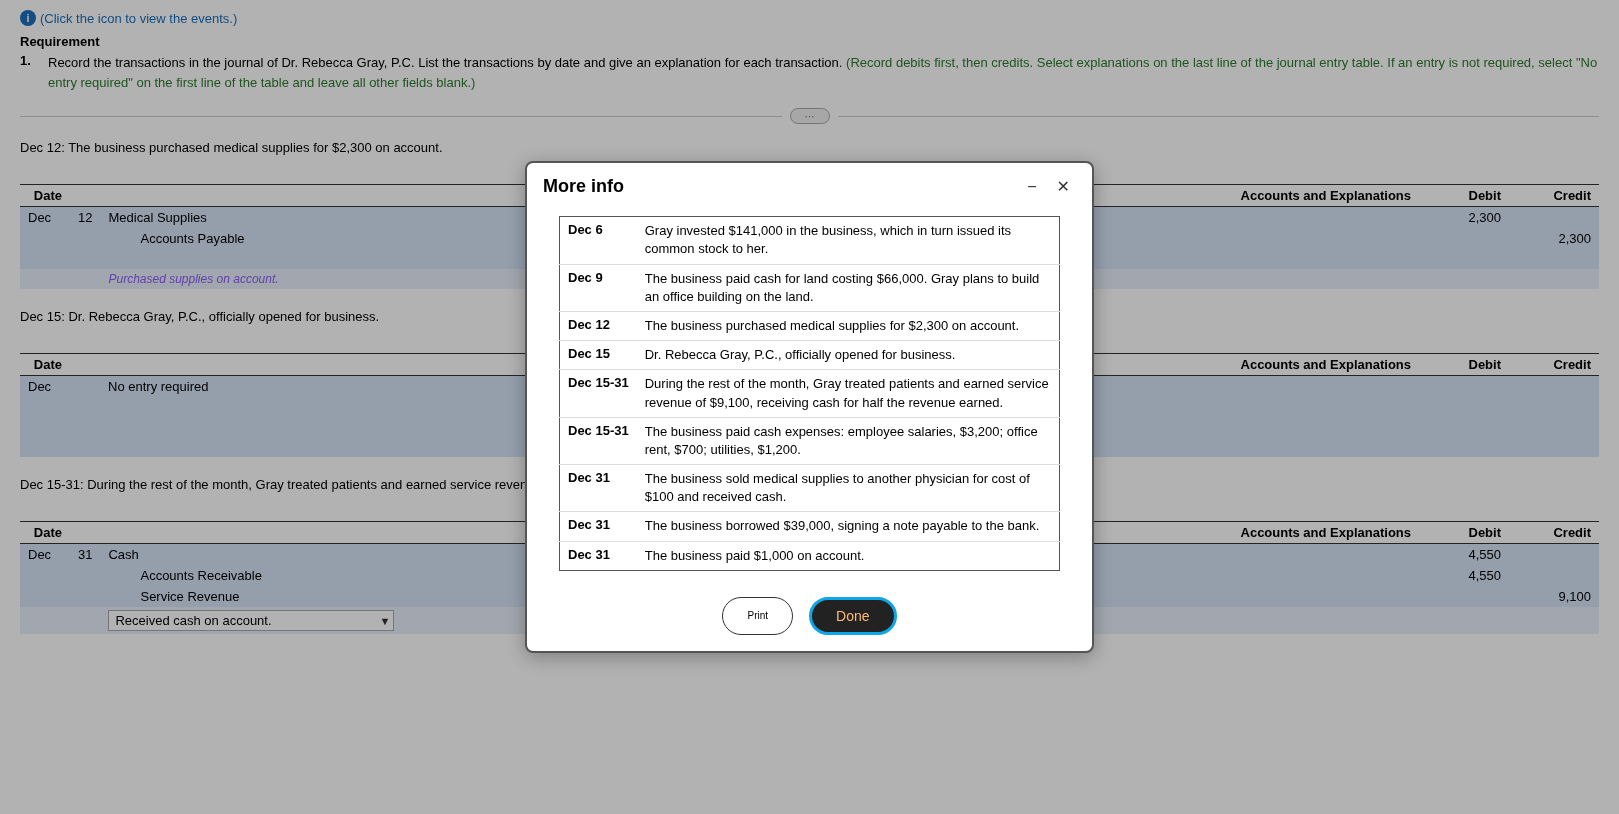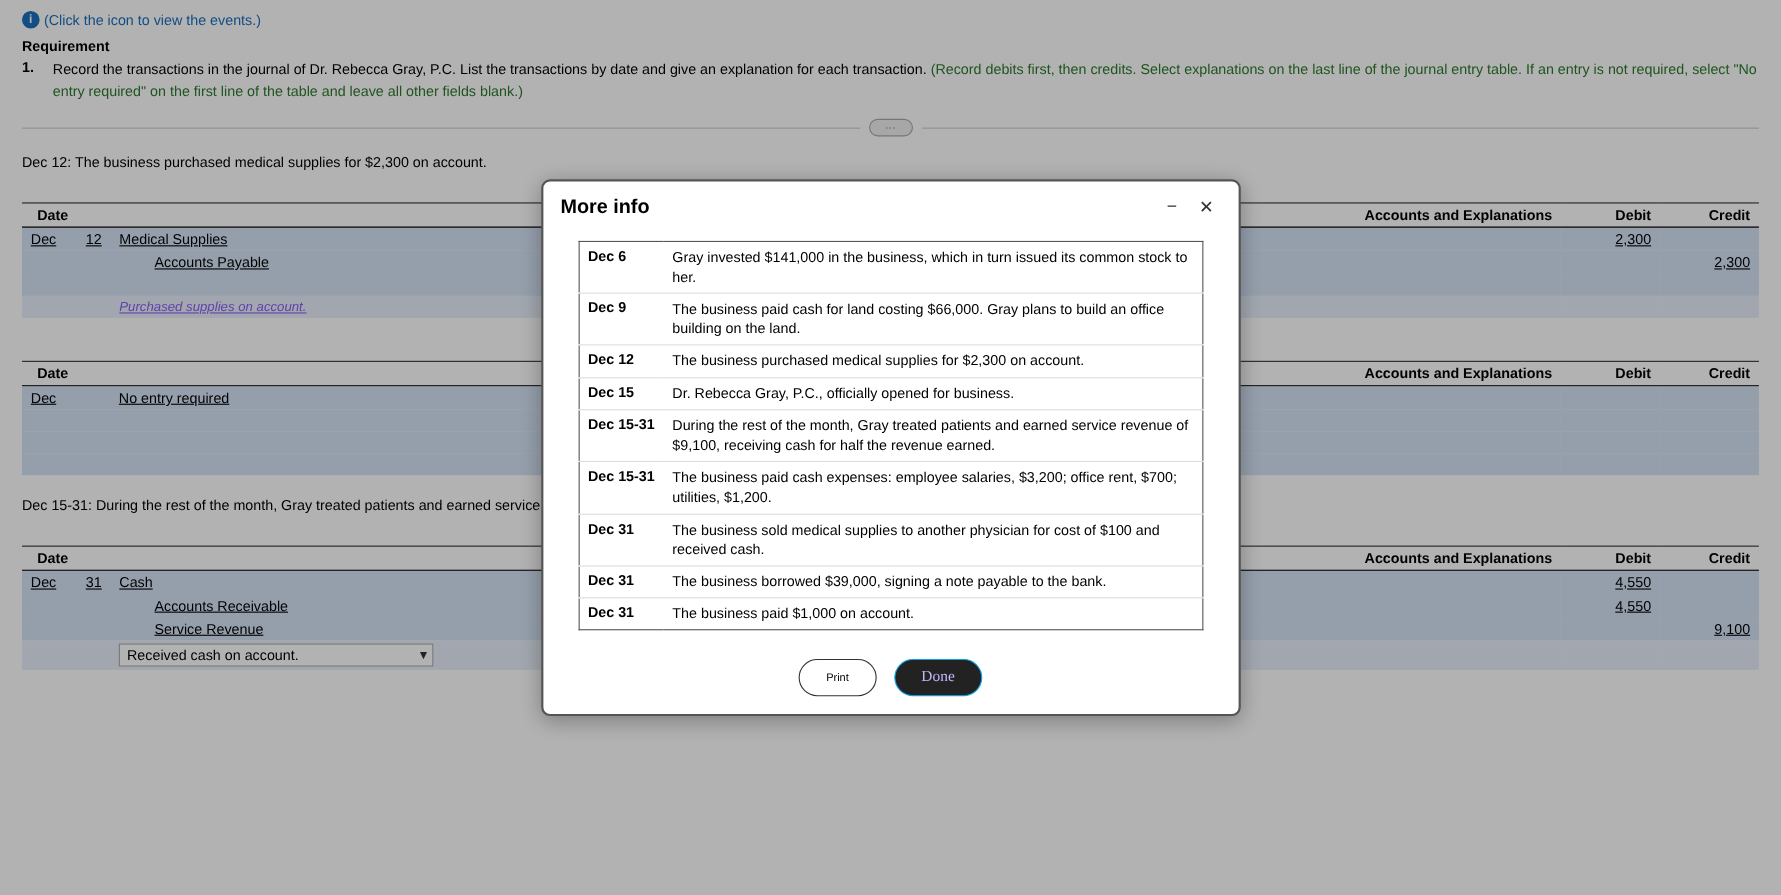--- a/index.html
+++ b/index.html
@@ -112,21 +112,20 @@
       text-align: right;
       font-weight: bold;
       background: #fff;
     }
     .journal-table th.right {
       text-align: right;
     }
     .journal-table td {
       padding: 3px 8px;
       background: #d6e4f7;
-      text-decoration: underline;
     }
     .journal-table td.right {
       text-align: right;
     }
     .journal-table td.indent {
       padding-left: 40px;
     }
     .journal-table td.note {
       color: #8b5cf6;
       font-style: italic;
@@ -172,21 +171,21 @@
       background: rgba(0,0,0,0.3);
       display: flex;
       align-items: center;
       justify-content: center;
       z-index: 100;
     }
     .modal {
       background: #fff;
       border: 2px solid #555;
       border-radius: 8px;
-      width: 636px;
+      width: 569px;
       padding: 0;
       box-shadow: 0 4px 20px rgba(0,0,0,0.3);
     }
     .modal-header {
       display: flex;
       justify-content: space-between;
       align-items: center;
       padding: 12px 16px 8px;
       border-bottom: none;
     }
@@ -243,28 +242,27 @@
     }
     .btn-print {
       border: 1px solid #333;
       border-radius: 20px;
       background: #fff;
       padding: 8px 24px;
       font-size: 10px;
       cursor: pointer;
     }
     .btn-done {
-      border: 1px solid #0ea5e9;
+      border: 3px solid #0ea5e9;
       border-radius: 20px;
       background: #222;
-      color: #c4b5fd;
+      color: #fdba74;
       padding: 8px 24px;
       font-size: 14px;
       cursor: pointer;
-      font-family: Liberation Serif, serif;
     }
   </style>
 </head>
 <body>
 
 <div>
   <div class="info-link">
     <span class="info-icon">i</span>
     <span>(Click the icon to view the events.)</span>
   </div>
@@ -329,20 +327,21 @@
             <td></td>
             <td class="note">Purchased supplies on account.</td>
             <td></td>
             <td></td>
           </tr>
         </tbody>
       </table>
     </div>
 
     <div class="journal-section">
+      <div class="section-header">Dec 15: Dr. Rebecca Gray, P.C., officially opened for business.</div>
       <div class="journal-title">Journal Entry</div>
       <table class="journal-table">
         <thead>
           <tr>
             <th class="date-col">Date</th>
             <th class="num-col"></th>
             <th>Accounts and Explanations</th>
             <th class="debit-col right">Debit</th>
             <th class="credit-col right">Credit</th>
           </tr>

